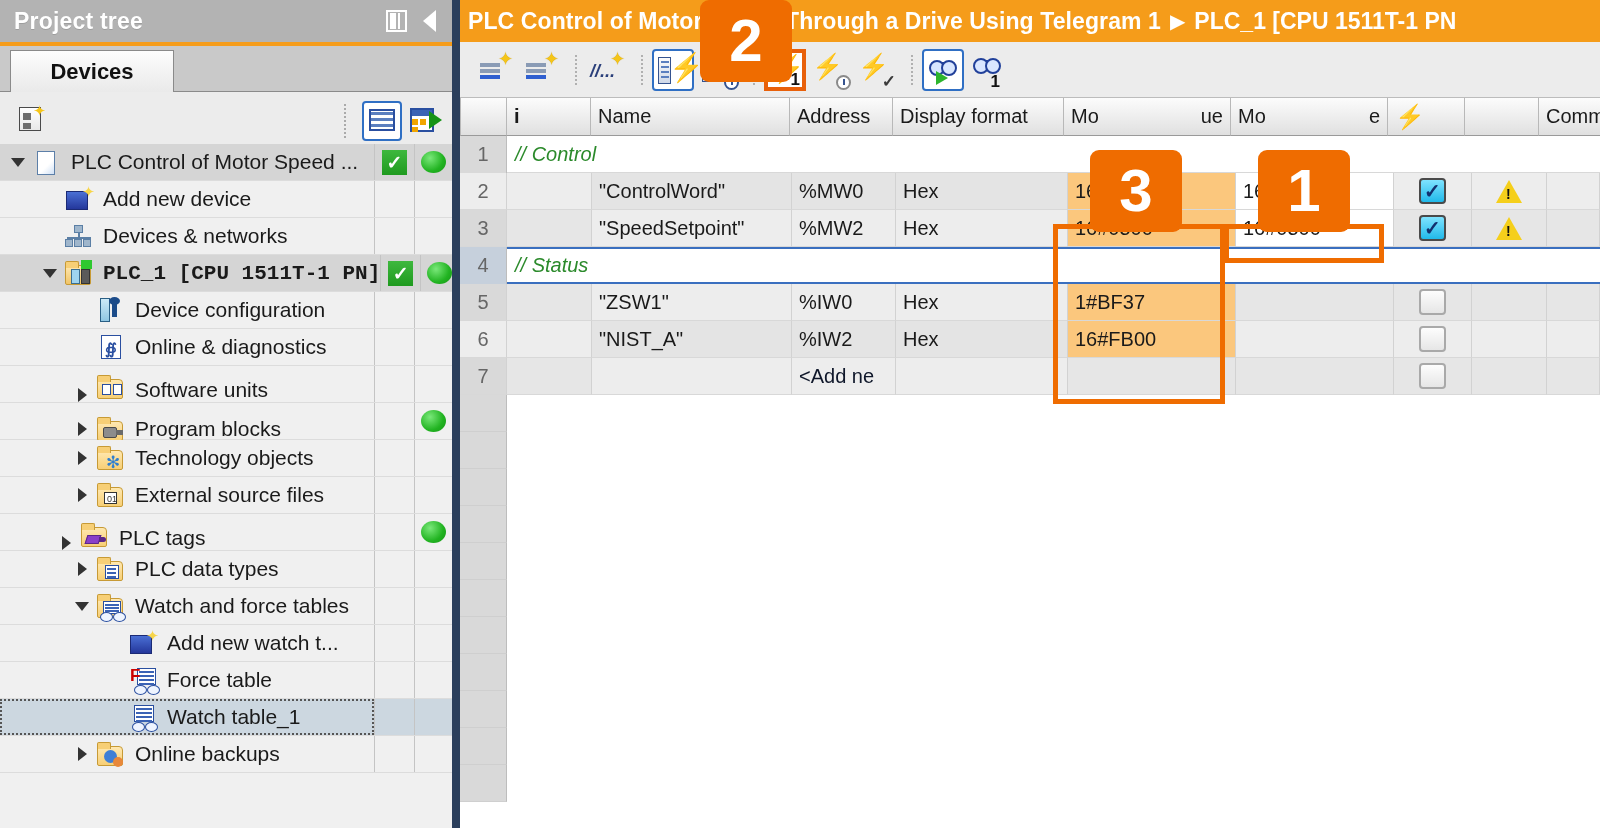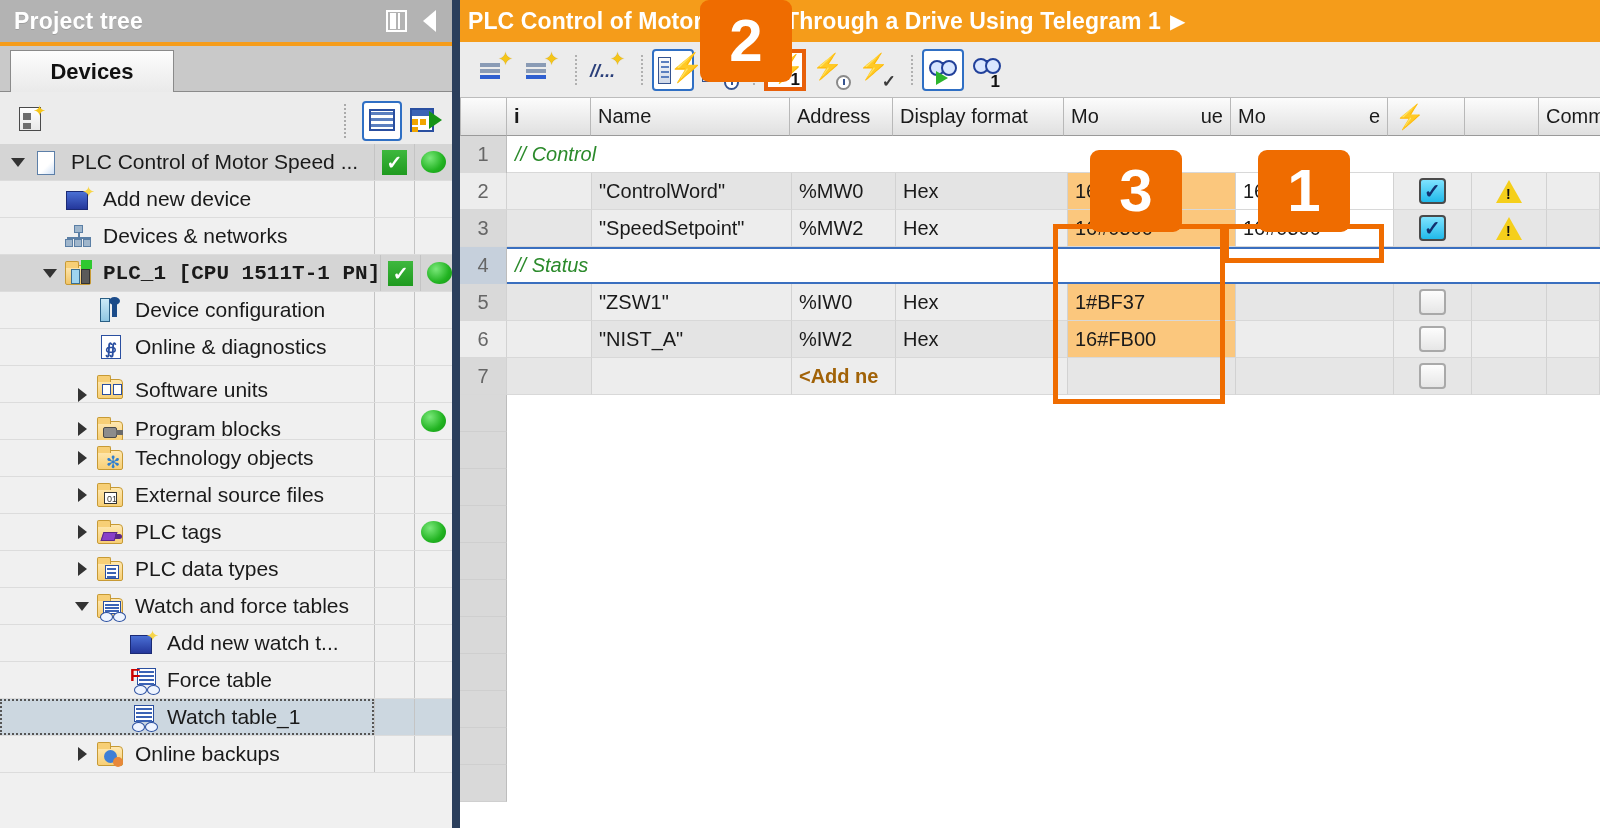--- a/index.html
+++ b/index.html
@@ -183,21 +183,21 @@
   .comment-row .c-span {
     flex:1 1 auto; display:flex; align-items:center; padding:0 8px;
     background:#ffffff; border-bottom:1px solid #d8d8d8; font-size:20px;
     color:#2b8a2b; font-style:italic;
   }
   .row-selected .c-span { border-top:2px solid #3a6fbf; border-bottom:2px solid #3a6fbf; }
   .row-selected .c-num { background:#c6d0dc; }
 
   .mon-val { background:#fbc77d !important; color:#1a1a1a; }
   .mod-val { background:#ffffff !important; }
-  .grey-ph { color:#a16207;font-weight:bold; }
+  .grey-ph { color:#0f172a; }
 
   .cb-on {
     width:27px;height:26px;border-radius:4px;
     background:linear-gradient(#7fe3ff,#21b9ea);
     border:2px solid #4a4a4a;display:flex;align-items:center;justify-content:center;
     color:#12306e;font-size:20px;font-weight:bold;line-height:1;
   }
   .cb-off {
     width:27px;height:26px;border-radius:4px;background:linear-gradient(#fdfdfd,#e6e6e6);
     border:2px solid #a9a9a9;
@@ -421,21 +421,21 @@
               <span class="g-folder"></span>
               <span style="position:absolute;left:10px;top:12px;width:13px;height:12px;background:#fff;border:1.5px solid #333;"></span>
               <span style="position:absolute;left:13px;top:14px;font-size:9px;color:#333;">01</span>
             </span>
             <span class="tr-label">External source files</span>
           </div>
           <div class="tr-col-a"></div>
           <div class="tr-col-b"></div>
         </div>
         <div class="tr">
-          <div class="tr-main" style="padding-left: 70px;">
+          <div class="tr-main" style="padding-left: 54px; align-items: flex-end;">
             <div class="tr-arrow">
               <span class="arw-right"></span>
             </div>
             <span class="tr-icn">
               <span class="g-folder"></span>
               <span style="position:absolute;left:8px;top:15px;width:14px;height:9px;background:#8a3fc8;transform:skewX(-18deg);border:1px solid #5c2787;"></span>
               <span style="position:absolute;left:21px;top:17px;width:7px;height:5px;background:#5c2787;border-radius:0 3px 3px 0;"></span>
             </span>
             <span class="tr-label">PLC tags</span>
           </div>
@@ -543,20 +543,21 @@
       </div>
   </div>
 
   <div id="splitter"></div>
 
   <div id="right-panel">
 
     <div id="ed-titlebar">
       <span id="ed-title">PLC Control of Motor Speed Through a Drive Using Telegram 1</span>
       <span class="bc-sep">▶</span>
+      <span id="ed-title2" style="color:#fff;font-size:23px;font-weight:600;">PLC_1 [CPU 1511T-1 PN</span>
     </div>
 
     <div id="ed-toolbar">
 
       <span class="tb-btn">
         <span class="gl-lines"></span>
           <span class="gl-star2">✦</span>
       </span>
       <span class="tb-btn">
         <span class="gl-lines" style="box-shadow:0 6px 0 #8a9bb5, 0 12px 0 #2f5fd0;"></span>

